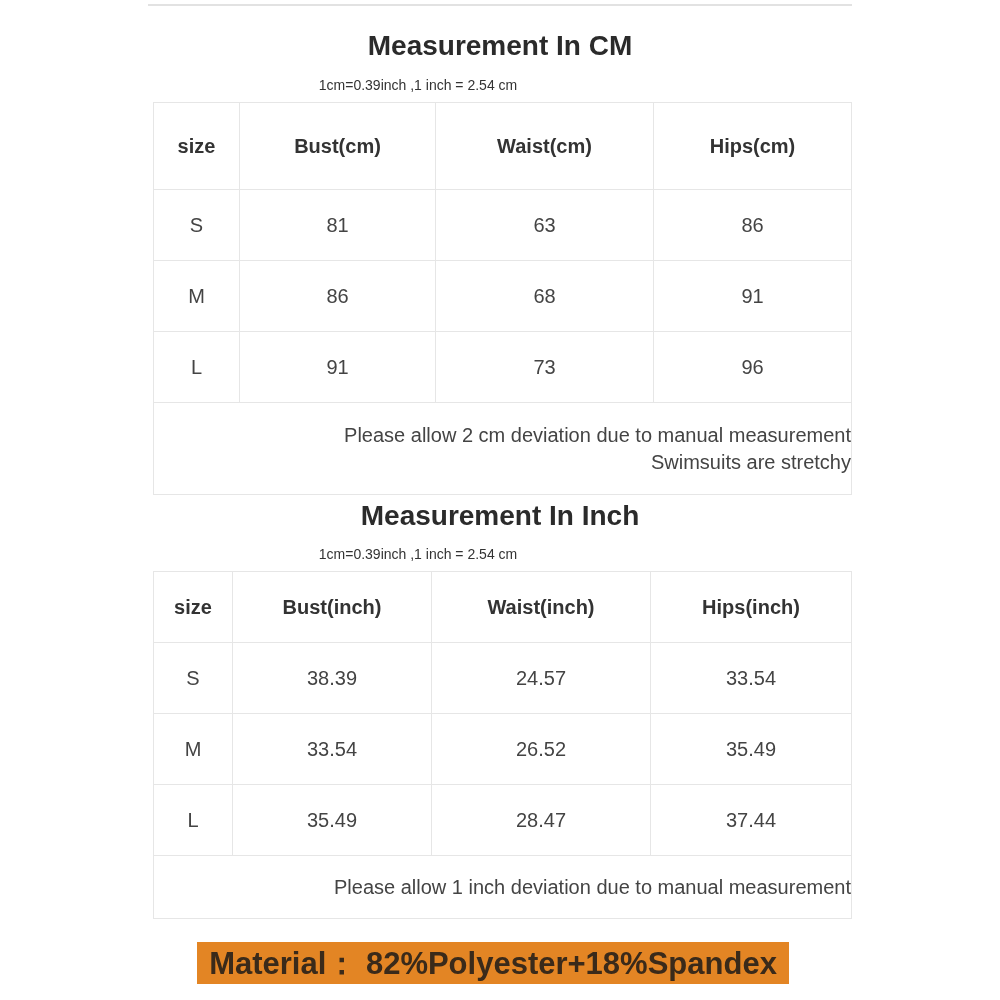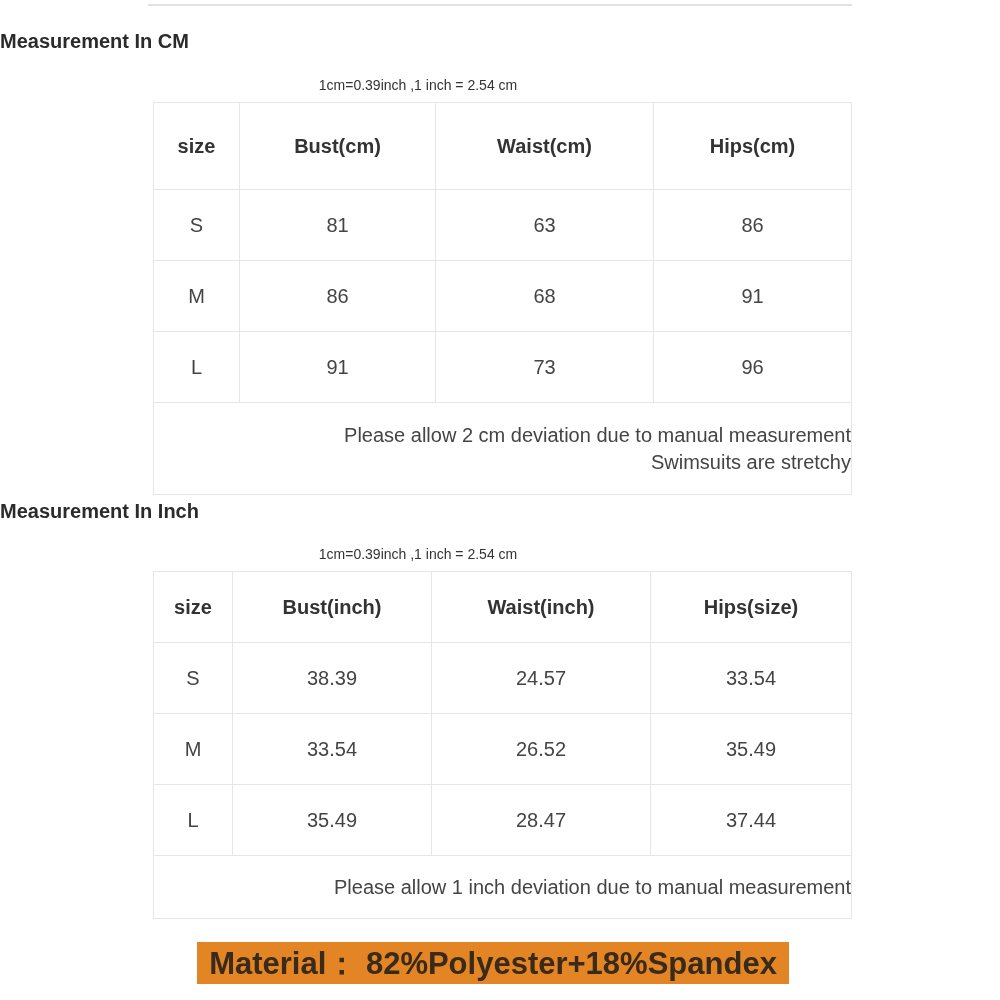--- a/index.html
+++ b/index.html
@@ -1,18 +1,18 @@
 <!DOCTYPE html>
 <html><head>
 <meta charset="utf-8">
 <style>
   html, body { margin: 0; padding: 0; background: #ffffff; }
   body { width: 1000px; height: 1000px; position: relative; overflow: hidden; font-family: "Liberation Sans", sans-serif; color: #333; }
   .topline { position: absolute; left: 148px; top: 4px; width: 704px; height: 2px; background: #e2e2e2; }
-  .title { position: absolute; left: 0; width: 1000px; text-align: left; font-weight: bold; font-size: 20px; color: #2b2b2b; }
+  .title { position: absolute; left: 0; width: 1000px; text-align: center; font-weight: bold; font-size: 28px; color: #2b2b2b; }
   .subtitle { position: absolute; left: 0; width: 836px; text-align: center; font-size: 14px; color: #333; }
   table.chart { position: absolute; border-collapse: collapse; table-layout: fixed; }
   table.chart td { border: 1px solid #e6e6e6; text-align: center; font-size: 20px; color: #444; padding: 0; }
   table.chart tr.head td { font-weight: bold; color: #333; }
   table.chart td.note { font-size: 20px; color: #444; line-height: 27px; text-align: right; }
   .material { position: absolute; left: 197px; top: 942px; width: 592px; height: 42px; background: #e38524; color: #3a2a1a; font-weight: bold; font-size: 31px; line-height: 44px; text-align: center; white-space: nowrap; }
 </style>
 </head>
 <body>
 
@@ -70,21 +70,21 @@
       <col style="width:79px">
       <col style="width:199px">
       <col style="width:219px">
       <col style="width:201px">
     </colgroup>
   <tbody>
       <tr class="head" style="height:71px;">
     <td>size</td>
     <td>Bust(inch)</td>
     <td>Waist(inch)</td>
-    <td>Hips(size)</td>
+    <td>Hips(inch)</td>
   </tr>
   <tr style="height:71px;">
     <td>S</td>
     <td>38.39</td>
     <td>24.57</td>
     <td>33.54</td>
   </tr>
   <tr style="height:71px;">
     <td>M</td>
     <td>33.54</td>

